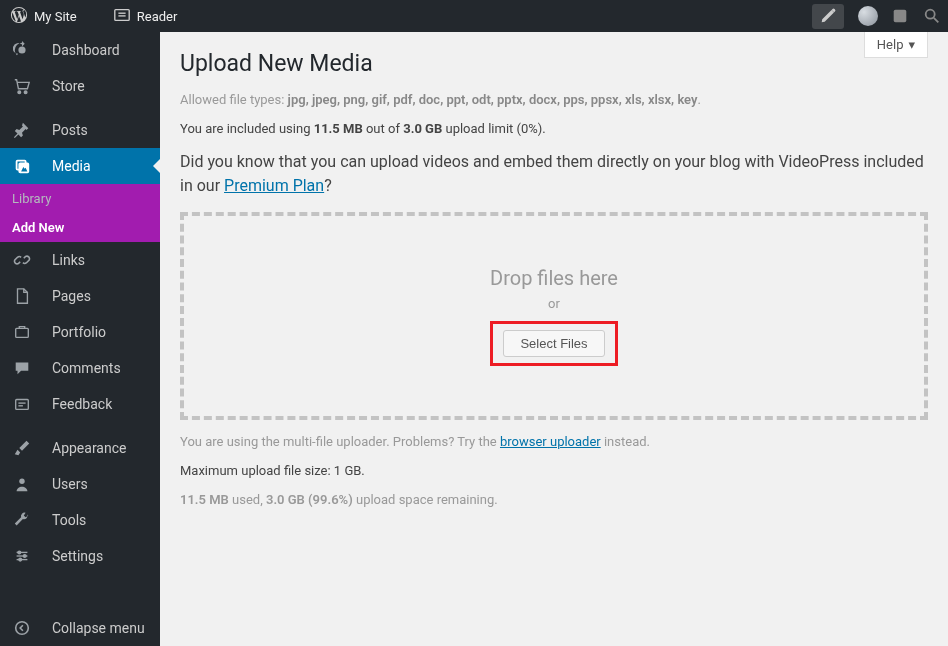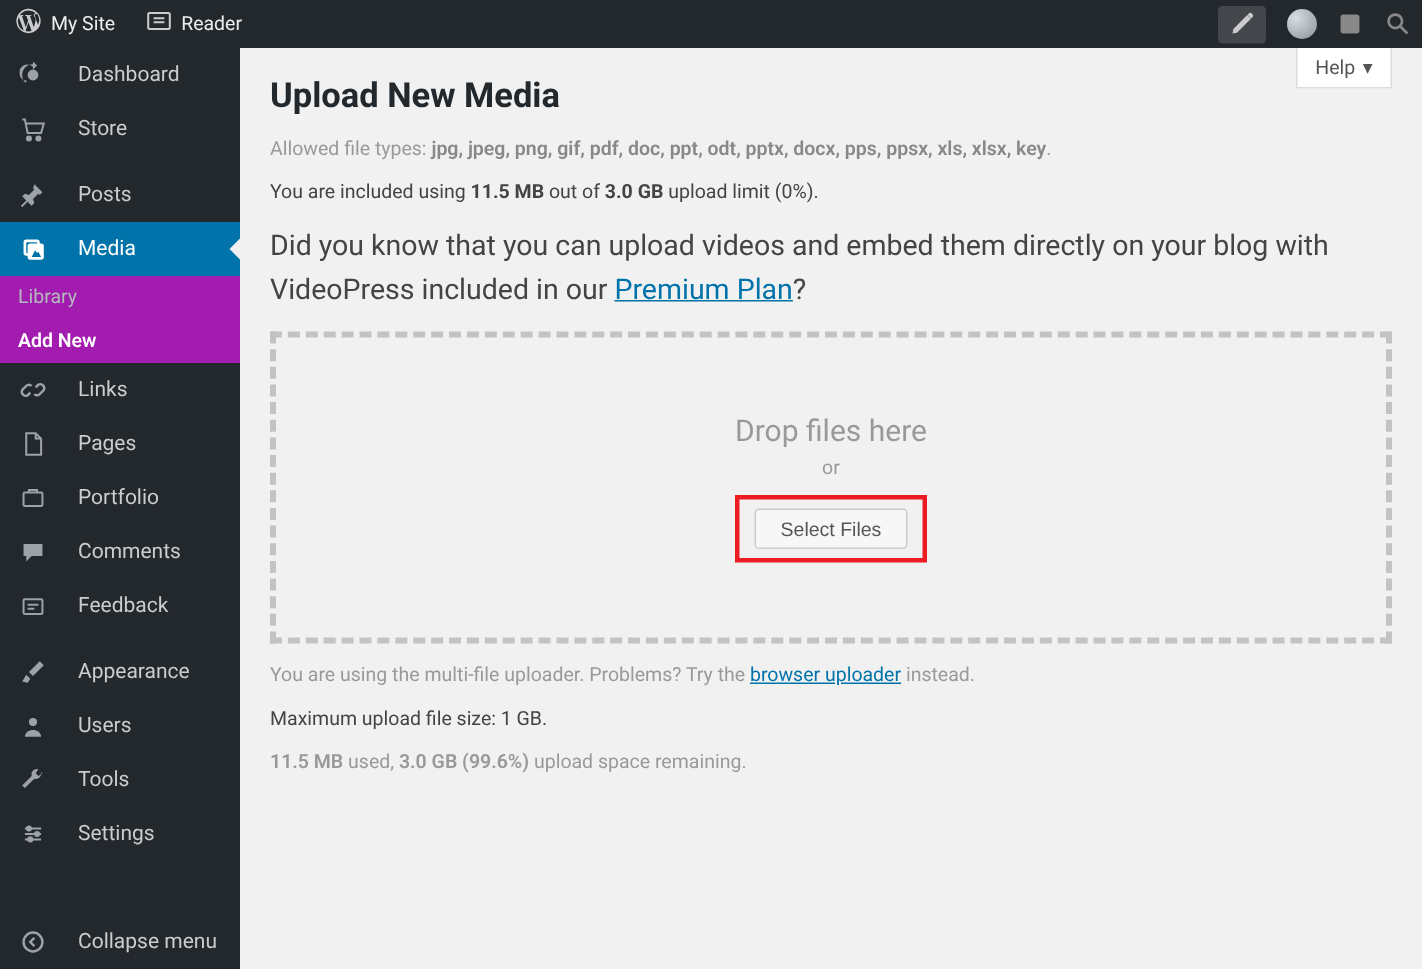--- a/index.html
+++ b/index.html
@@ -1,20 +1,20 @@
 <!DOCTYPE html>
 <html><head>
 <meta charset="utf-8">
 <style>
 * { margin: 0; padding: 0; box-sizing: border-box; }
 body { font-family: -apple-system, BlinkMacSystemFont, "Segoe UI", Roboto, sans-serif; font-size: 13px; color: #444; background: #f1f1f1; width: 948px; height: 646px; overflow: hidden; }
 
 
 .topbar { height: 32px; background: #23282d; display: flex; align-items: center; color: #eee; padding: 0; }
-.topbar-left { display: flex; align-items: center; gap: 0; }
+.topbar-left { display: flex; align-items: center; gap: 16px; }
 .topbar-item { display: flex; align-items: center; gap: 6px; padding: 0 10px; height: 32px; cursor: pointer; }
 .topbar-right { margin-left: auto; display: flex; align-items: center; }
 .topbar-btn { height: 25px; background: #43474b; border-radius: 3px; margin: 0 8px 0 0; display: flex; align-items: center; justify-content: center; width: 32px; cursor: pointer; }
 .topbar-icon-btn { width: 32px; height: 32px; display: flex; align-items: center; justify-content: center; cursor: pointer; color: #999; }
 
 
 .layout { display: flex; height: calc(100% - 32px); }
 .sidebar { width: 160px; background: #23282d; color: #eee; display: flex; flex-direction: column; font-size: 14px; }
 .menu-item { display: flex; align-items: center; gap: 20px; padding: 8px 12px; cursor: pointer; color: #ccc; position: relative; }
 .menu-item .icon { width: 20px; height: 20px; display: flex; align-items: center; justify-content: center; color: #9ca2a7; }
@@ -22,25 +22,25 @@
 .menu-item.active .icon { color: #fff; }
 .menu-item.active::after { content: ''; position: absolute; right: -1px; top: 50%; margin-top: -8px; border: 8px solid transparent; border-right-color: #f1f1f1; }
 .submenu { background: #a21caf; }
 .submenu-item { padding: 7px 12px 7px 12px; cursor: pointer; color: #b4b9be; font-size: 13px; }
 .submenu-item.current { color: #fff; font-weight: 600; }
 .collapse { margin-top: auto; }
 
 
 .content { flex: 1; background: #f1f1f1; padding: 0 20px 20px 20px; position: relative; overflow: auto; }
 .help-tab { position: absolute; right: 20px; top: 0; background: #fff; border: 1px solid #ddd; border-top: none; padding: 5px 12px; font-size: 13px; color: #555; cursor: pointer; display:flex; align-items:center; gap:5px; }
-h1 { font-size: 23px; font-weight: 700; color: #23282d; margin: 18px 0 15px 0; }
+h1 { font-size: 23px; font-weight: 400; color: #23282d; margin: 18px 0 15px 0; }
 .allowed { color: #999; font-size: 13px; margin-bottom: 14px; }
 .allowed .types { font-weight: 600; color: #888; }
 .usage { font-size: 13px; margin-bottom: 14px; }
-.tip { font-size: 19px; margin-bottom: 14px; line-height: 1.5; }
+.tip { font-size: 16px; margin-bottom: 14px; line-height: 1.5; }
 a { color: #0073aa; }
 .dropzone { border: 4px dashed #c3c3c3; height: 208px; display: flex; flex-direction: column; align-items: center; justify-content: center; margin-bottom: 14px; }
 .drop-title { font-size: 20px; color: #999; margin-bottom: 6px; }
 .drop-or { font-size: 13px; color: #999; margin-bottom: 10px; }
 .select-btn-wrap { border: 3px solid #ed1c24; padding: 6px 10px; }
 .select-btn { background: #f7f7f7; border: 1px solid #ccc; padding: 5px 16px; font-size: 13px; color: #555; cursor: pointer; border-radius: 3px; }
 .uploader-note { color: #999; font-size: 13px; margin-bottom: 14px; }
 .maxsize { font-size: 13px; margin-bottom: 14px; }
 .space { color: #999; font-size: 13px; }
 .space .b { font-weight: 600; }

